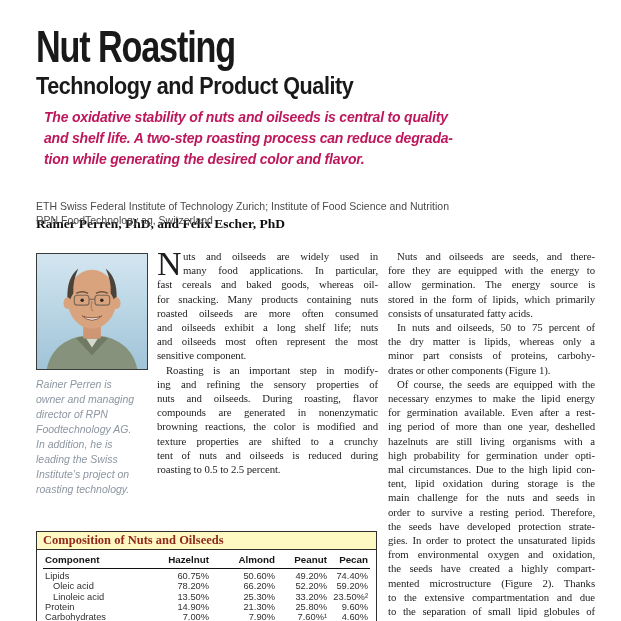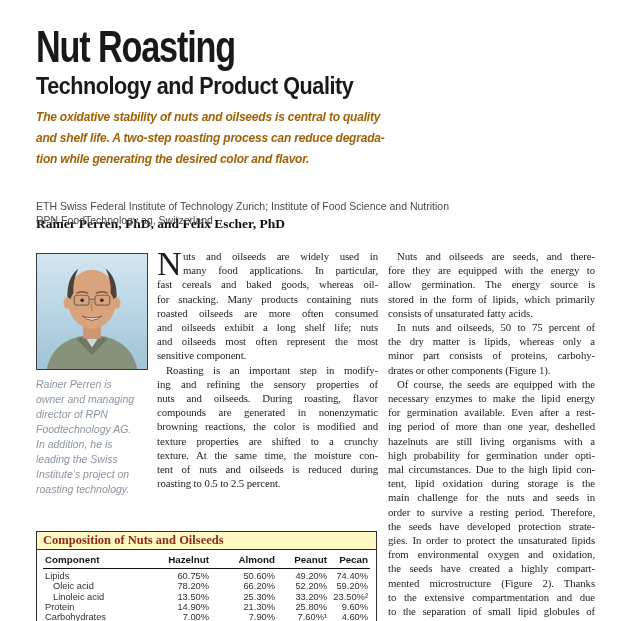--- a/index.html
+++ b/index.html
@@ -4,22 +4,22 @@
 <style>
   html,body{margin:0;padding:0;background:#fff;}
   .page{position:relative;width:621px;height:621px;background:#ffffff;overflow:hidden;
         font-family:"Liberation Serif",serif;color:#1d1d1d;}
   .title{position:absolute;left:36px;top:24px;font-family:"Liberation Sans",sans-serif;
          font-weight:bold;font-size:45px;line-height:1;color:#191919;letter-spacing:-1.5px;
          transform:scaleX(.76);transform-origin:0 0;white-space:nowrap;}
   .subtitle{position:absolute;left:36px;top:73px;font-family:"Liberation Sans",sans-serif;
          font-weight:bold;font-size:24px;line-height:1.05;color:#191919;letter-spacing:-.5px;
          transform:scaleX(.9);transform-origin:0 0;white-space:nowrap;}
-  .standfirst{position:absolute;left:36px;top:107px;font-family:"Liberation Sans",sans-serif;
-         font-weight:bold;font-style:italic;font-size:12px;line-height:21px;color:#a16207;
+  .standfirst{position:absolute;left:44px;top:107px;font-family:"Liberation Sans",sans-serif;
+         font-weight:bold;font-style:italic;font-size:14px;line-height:21px;color:#be185d;
          letter-spacing:-.2px;white-space:nowrap;}
   .byline{position:absolute;left:36px;top:188px;font-size:13.5px;font-weight:bold;color:#0f0f0f;margin-top:28px;}
   .affils{position:absolute;left:36px;top:200px;font-family:"Liberation Sans",sans-serif;
          font-size:10.5px;line-height:13.5px;color:#4a4a4a;}
   .sidebar{position:absolute;left:36px;top:253px;width:112px;}
   .photo-frame{width:112px;height:117px;border:1px solid #3a3a3a;box-sizing:border-box;overflow:hidden;}
   .photo-frame svg{display:block;width:100%;height:100%;}
   .caption{margin-top:7px;font-family:"Liberation Sans",sans-serif;font-style:italic;
          font-size:10.5px;line-height:15px;color:#8d96a2;}
   .col{position:absolute;top:249px;font-size:10.8px;line-height:14.2px;letter-spacing:-.1px;color:#1d1d1d;}
@@ -130,21 +130,20 @@
         <div class="bline">and oilseeds most often represent the most</div>
         <div class="bline pl">sensitive component.</div>
       </div>
       <div class="para">
         <div class="bline ind">Roasting is an important step in modify-</div>
         <div class="bline">ing and refining the sensory properties of</div>
         <div class="bline">nuts and oilseeds. During roasting, flavor</div>
         <div class="bline">compounds are generated in nonenzymatic</div>
         <div class="bline">browning reactions, the color is modified and</div>
         <div class="bline">texture properties are shifted to a crunchy</div>
-        <div class="bline">texture. At the same time, the moisture con-</div>
         <div class="bline">tent of nuts and oilseeds is reduced during</div>
         <div class="bline pl">roasting to 0.5 to 2.5 percent.</div>
       </div>
     </div>
   <div class="col col2" id="col2">
       <div class="para">
         <div class="bline ind">Nuts and oilseeds are seeds, and there-</div>
         <div class="bline">fore they are equipped with the energy to</div>
         <div class="bline">allow germination. The energy source is</div>
         <div class="bline">stored in the form of lipids, which primarily</div>

